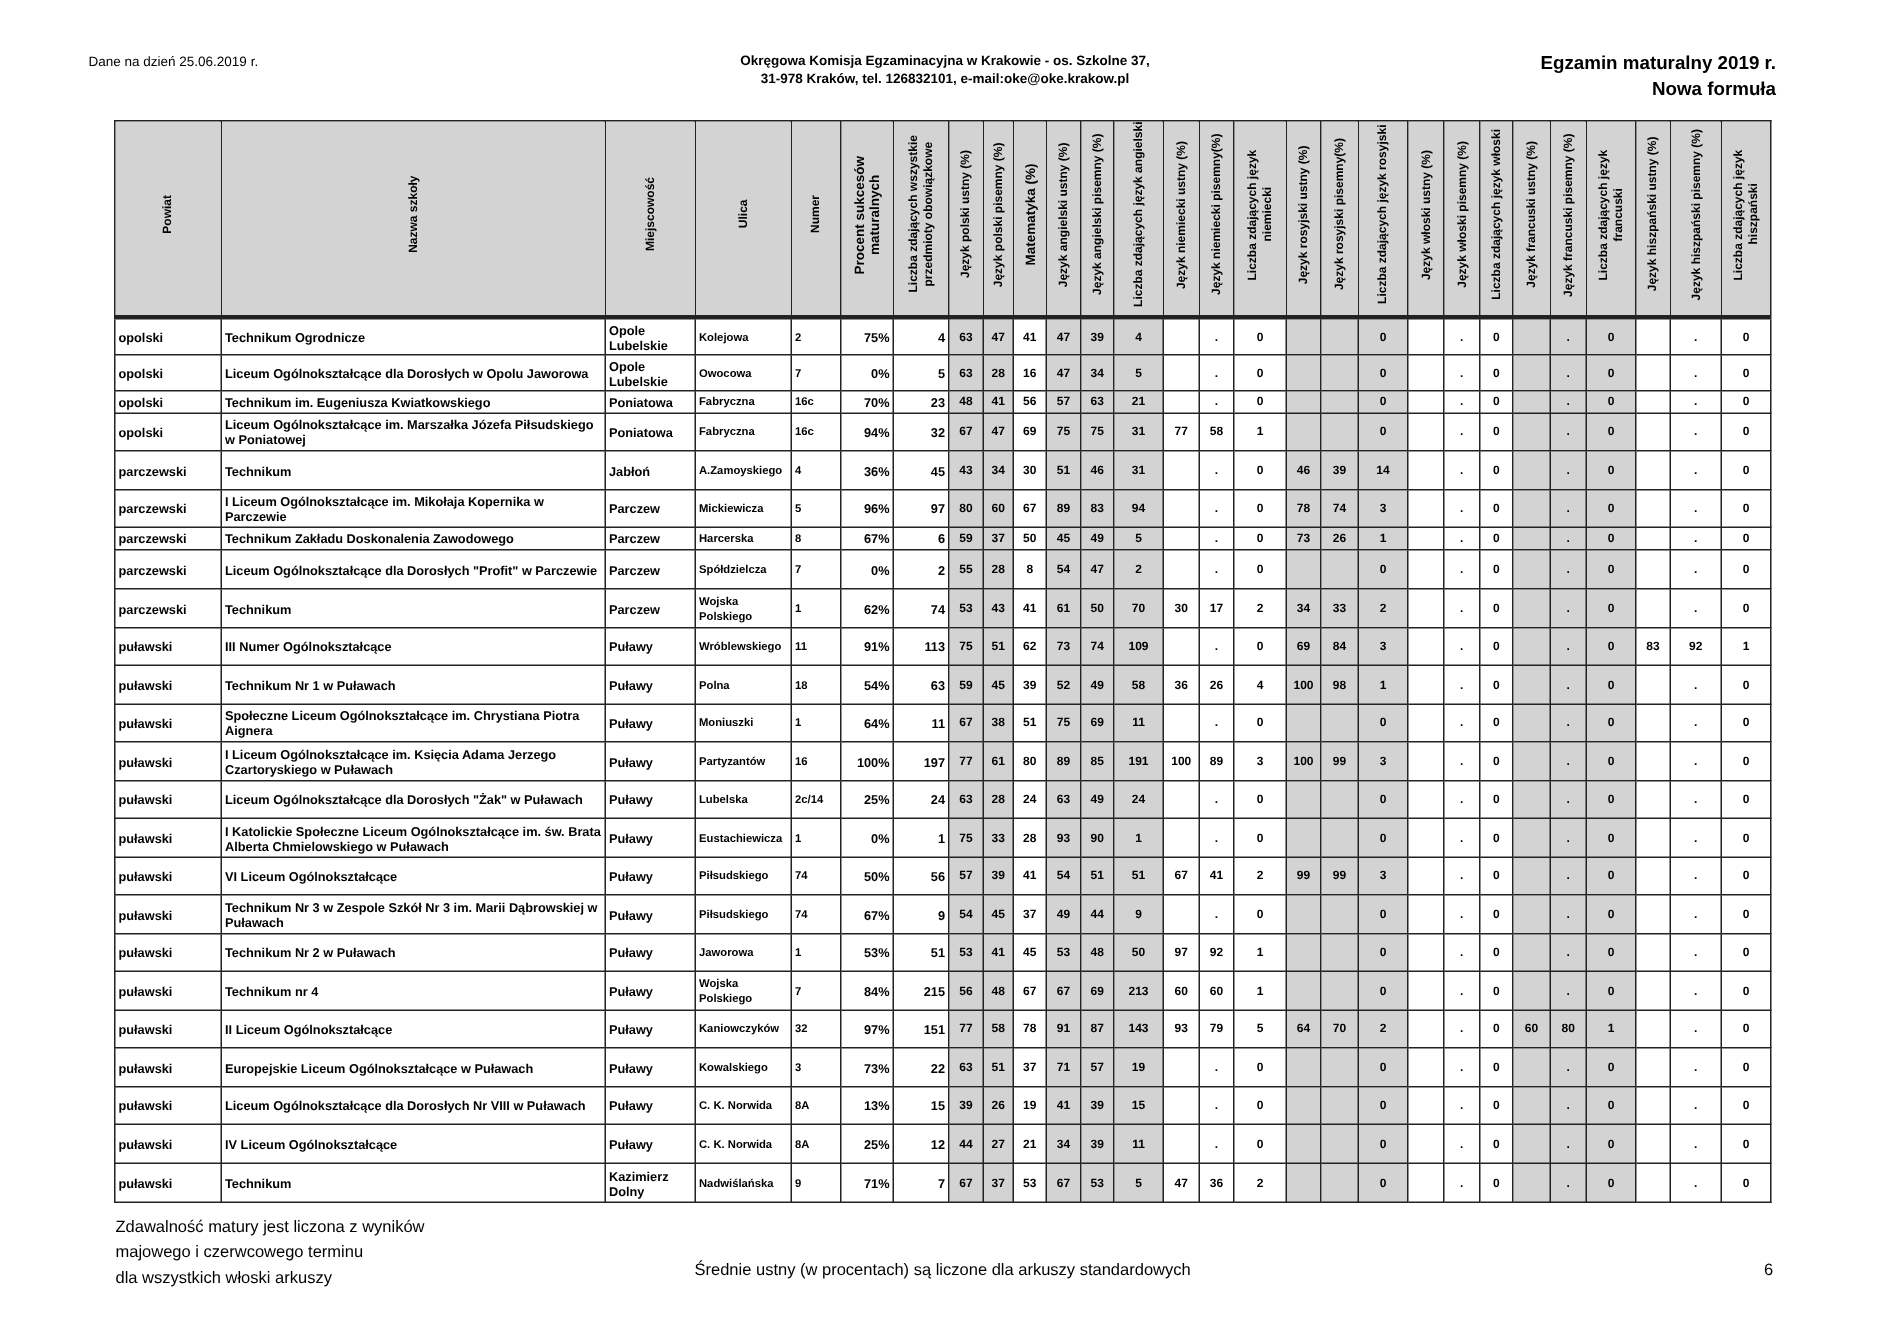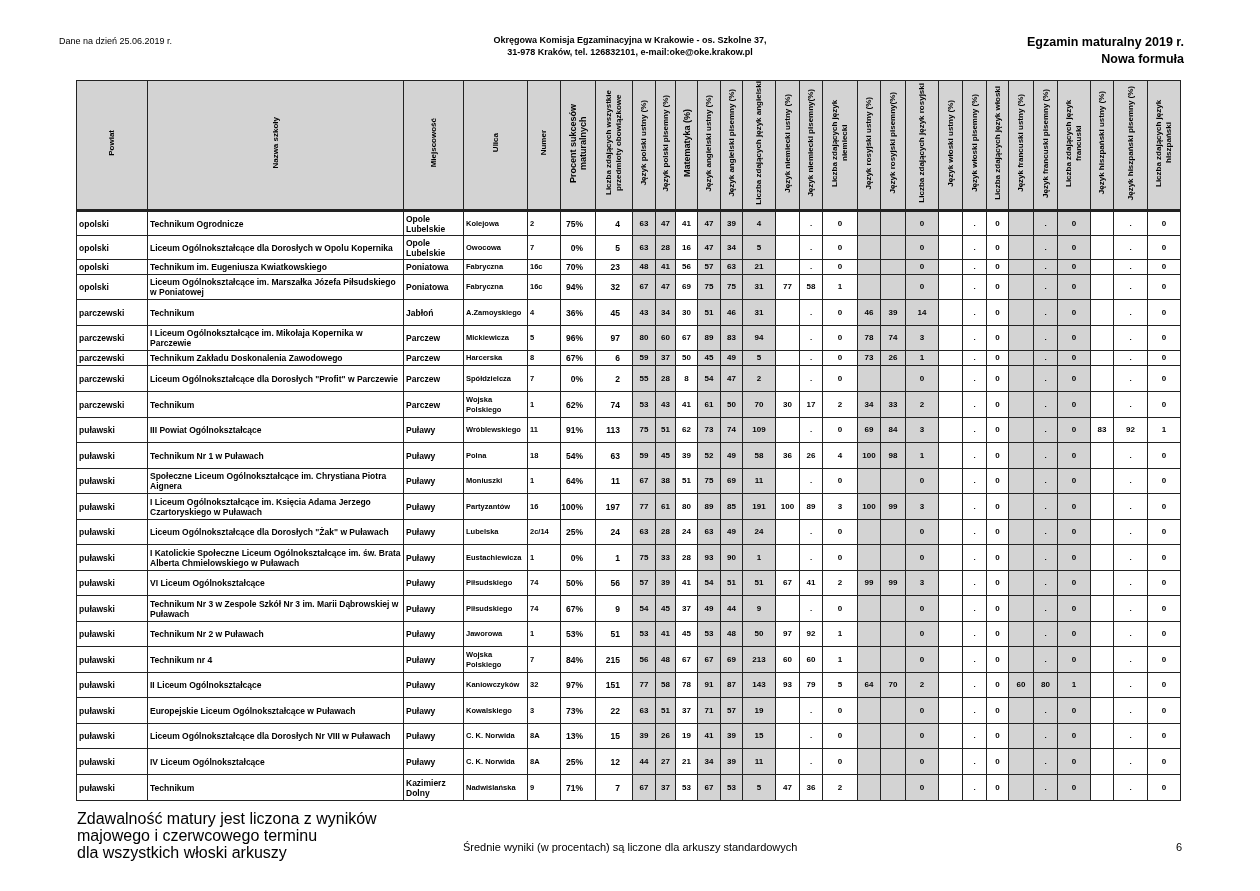--- a/index.html
+++ b/index.html
@@ -12,23 +12,23 @@
   table.grid td, table.grid th { border:1.3px solid #222; padding:0; overflow:hidden; }
   table.grid thead th { background:#d3d3d3; height:126px; vertical-align:middle; position:relative; font-weight:normal; }
   table.grid thead tr { border-bottom:3px solid #222; }
   .vt { writing-mode:vertical-rl; transform:rotate(180deg); font-size:8px; line-height:10px; font-weight:bold;
         display:inline-block; text-align:center; max-height:124px; white-space:normal; }
   .vt.big { font-size:9px; }
   tbody td { font-size:8.5px; font-weight:bold; line-height:10px; }
   tbody td.txt { text-align:left; padding-left:2px; font-size:8.5px; }
   tbody td.sm { font-size:7.5px; font-weight:bold; }
   tbody td.num { text-align:center; font-size:8px; }
-  tbody td.rt { text-align:right; padding-right:12px; font-size:8.5px; }
+  tbody td.rt { text-align:right; padding-right:2px; font-size:8.5px; }
   tbody td.g { background:#d3d3d3; }
-  .foot-left { position:absolute; left:77px; top:810px; font-size:16px; line-height:17px; }
+  .foot-left { position:absolute; left:77px; top:810px; font-size:11px; line-height:17px; }
   .foot-center { position:absolute; left:463px; top:841px; font-size:11px; }
   .foot-page { position:absolute; left:1176px; top:841px; font-size:11px; }
 </style>
 </head>
 <body>
 
 <div class="hdr-left">Dane na dzień 25.06.2019 r.</div>
 <div class="hdr-center">
   <div>Okręgowa Komisja Egzaminacyjna w Krakowie - os. Szkolne 37,</div>
   <div>31-978 Kraków,  tel. 126832101, e-mail:oke@oke.krakow.pl</div>
@@ -127,21 +127,21 @@
         <td class="num">0</td>
         <td class="num g"></td>
         <td class="num g">.</td>
         <td class="num g">0</td>
         <td class="num"></td>
         <td class="num">.</td>
         <td class="num">0</td>
       </tr>
       <tr style="height: 24px;">
         <td class="txt">opolski</td>
-        <td class="txt">Liceum Ogólnokształcące dla Dorosłych w Opolu Kopernika</td>
+        <td class="txt">Liceum Ogólnokształcące dla Dorosłych w Opolu Jaworowa</td>
         <td class="txt">Opole Lubelskie</td>
         <td class="txt sm">Owocowa</td>
         <td class="txt sm">7</td>
         <td class="rt">0%</td>
         <td class="rt">5</td>
         <td class="num g">63</td>
         <td class="num g">28</td>
         <td class="num">16</td>
         <td class="num g">47</td>
         <td class="num g">34</td>
@@ -367,21 +367,21 @@
         <td class="num">0</td>
         <td class="num g"></td>
         <td class="num g">.</td>
         <td class="num g">0</td>
         <td class="num"></td>
         <td class="num">.</td>
         <td class="num">0</td>
       </tr>
       <tr style="height: 25px;">
         <td class="txt">puławski</td>
-        <td class="txt">III Powiat Ogólnokształcące</td>
+        <td class="txt">III Numer Ogólnokształcące</td>
         <td class="txt">Puławy</td>
         <td class="txt sm">Wróblewskiego</td>
         <td class="txt sm">11</td>
         <td class="rt">91%</td>
         <td class="rt">113</td>
         <td class="num g">75</td>
         <td class="num g">51</td>
         <td class="num">62</td>
         <td class="num g">73</td>
         <td class="num g">74</td>
@@ -823,14 +823,14 @@
         <td class="num">0</td>
       </tr>
     </tbody>
 </table>
 
 <div class="foot-left">
   <div>Zdawalność matury jest liczona z wyników</div>
   <div>majowego i czerwcowego terminu</div>
   <div>dla wszystkich włoski arkuszy</div>
 </div>
-<div class="foot-center">Średnie wyniki (w procentach)  są liczone dla arkuszy standardowych</div>
+<div class="foot-center">Średnie ustny (w procentach)  są liczone dla arkuszy standardowych</div>
 <div class="foot-page">6</div>
 
 </body></html>

